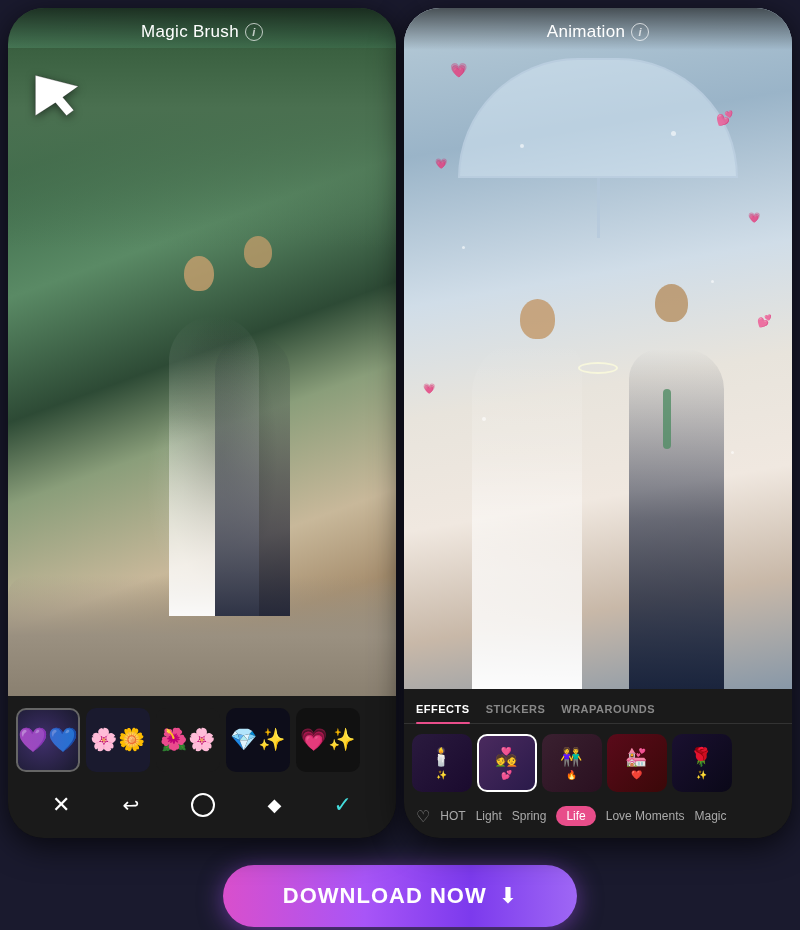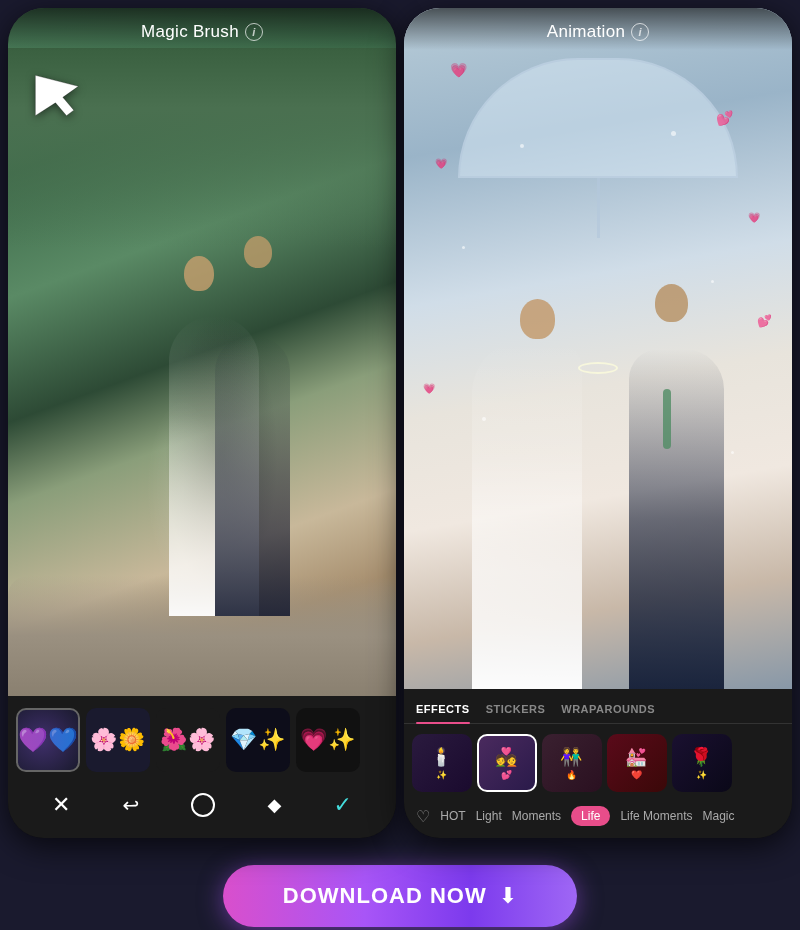--- a/index.html
+++ b/index.html
@@ -597,23 +597,23 @@
             <span style="font-size:18px;">🌹</span>
             <span style="font-size:9px;color:#88f;">✨</span>
           </div>
         </div>
       </div>
 
       <div class="tags-row">
         <span class="heart-icon-tag">♡</span>
         <span class="tag">HOT</span>
         <span class="tag">Light</span>
-        <span class="tag">Moments</span>
+        <span class="tag">Spring</span>
         <span class="tag active-tag">Life</span>
-        <span class="tag">Life Moments</span>
+        <span class="tag">Love Moments</span>
         <span class="tag">Magic</span>
       </div>
     </div>
   </div>
 
 </div>
 
 <div class="download-area">
   <button class="download-btn">
     <span class="download-text">DOWNLOAD NOW</span>

